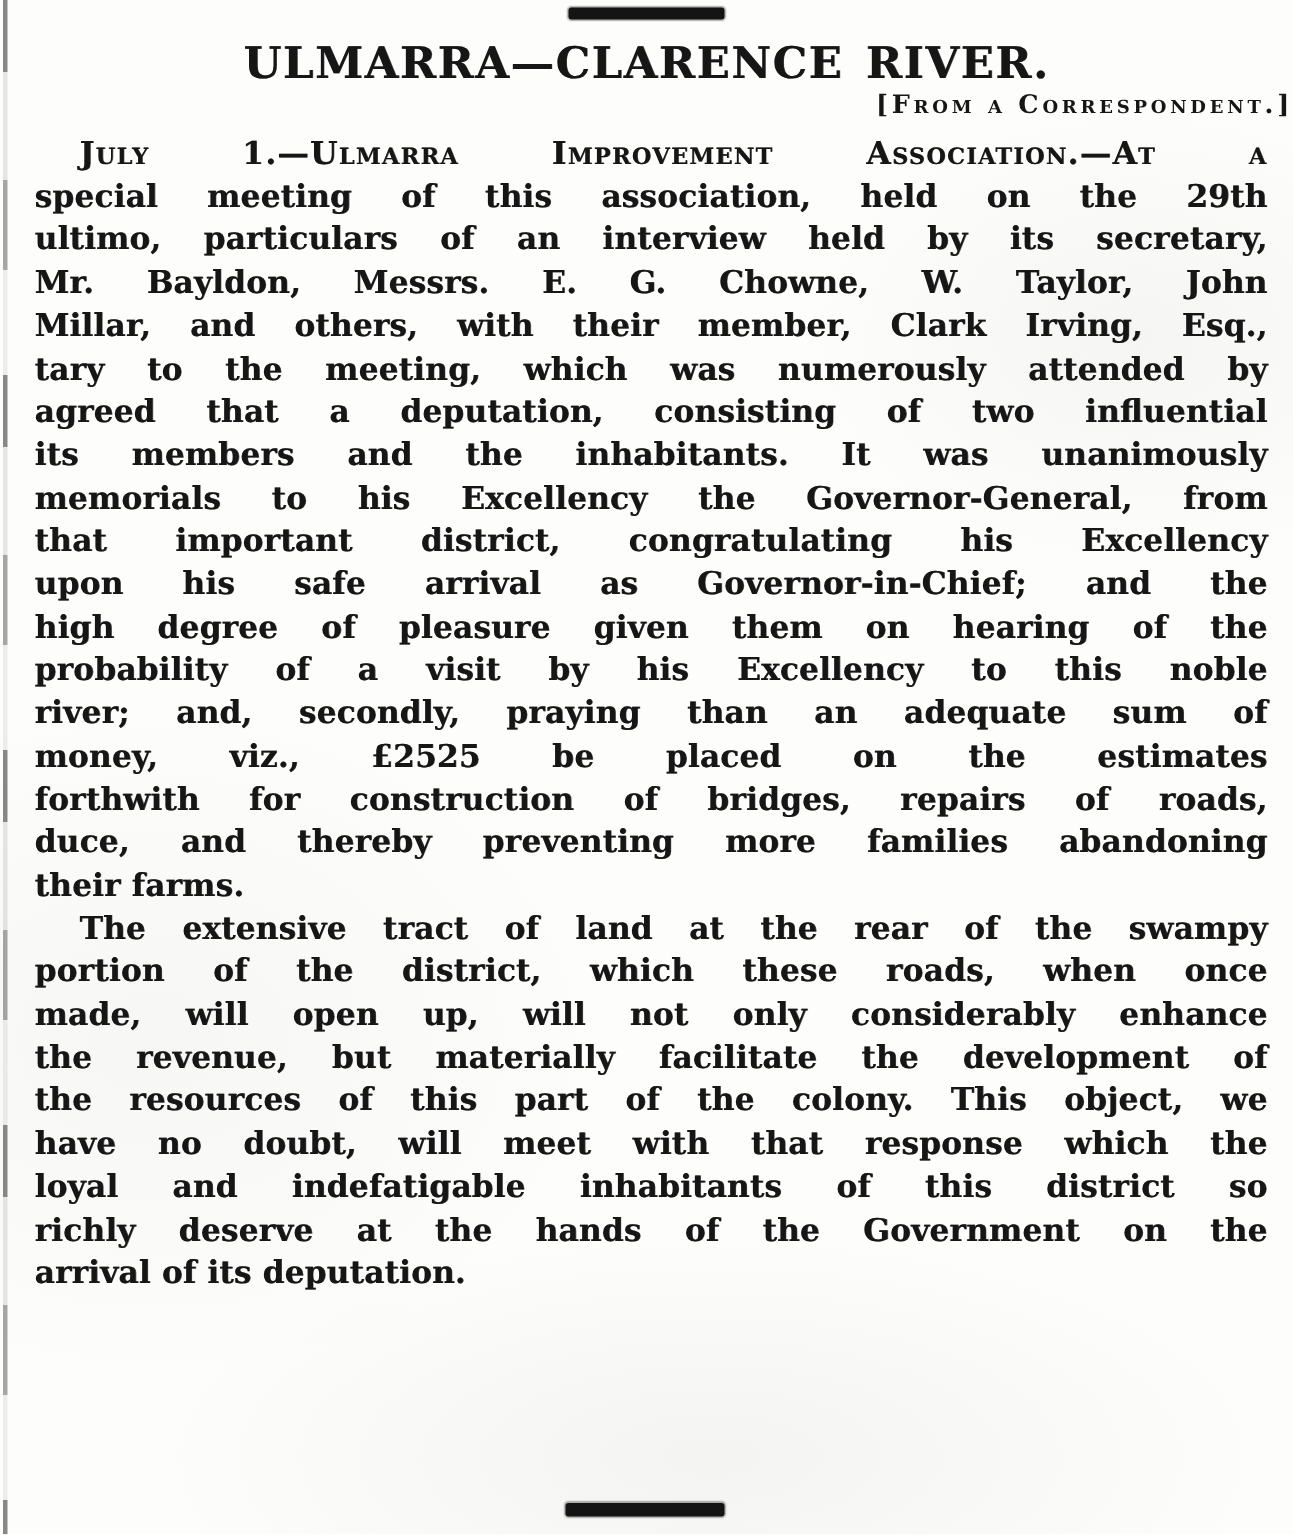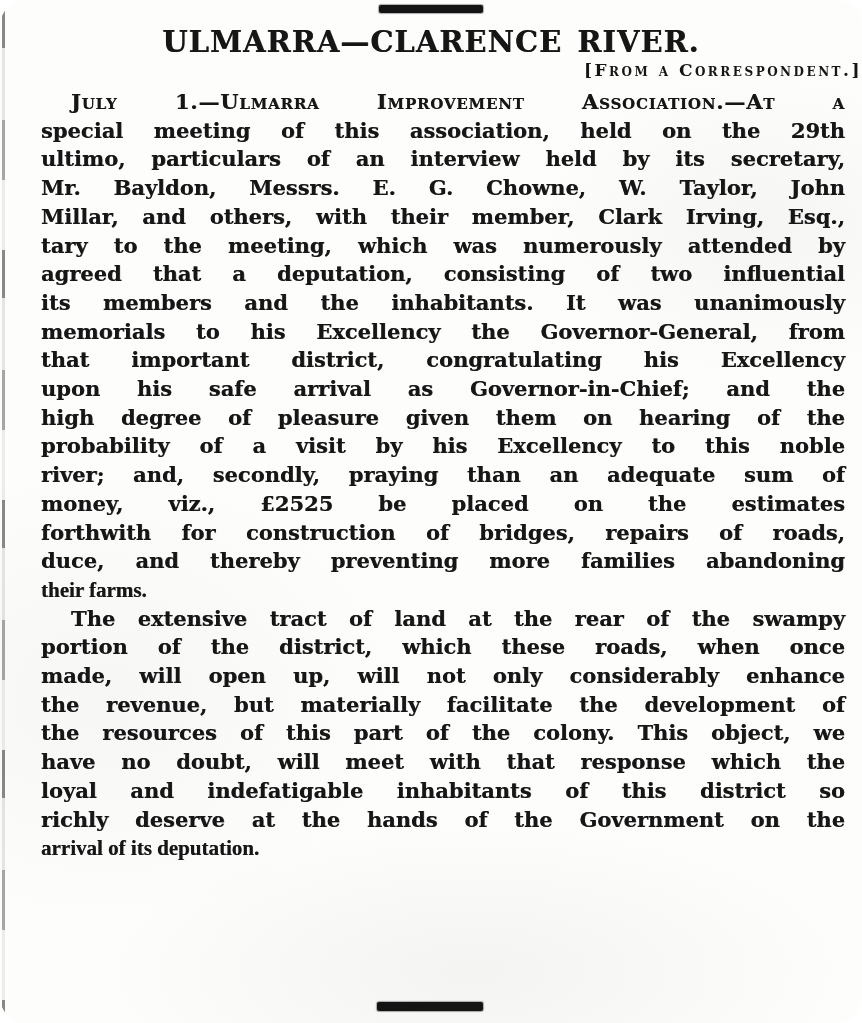--- a/index.html
+++ b/index.html
@@ -12,21 +12,20 @@
     width: 862px;
     height: 1023px;
     overflow: hidden;
     background-color: #fdfdfc;
     background-image:
       radial-gradient(ellipse 320px 220px at 88% 22%, rgba(70,70,70,0.045), transparent 70%),
       radial-gradient(ellipse 420px 320px at 12% 68%, rgba(70,70,70,0.035), transparent 72%),
       radial-gradient(ellipse 500px 200px at 55% 95%, rgba(70,70,70,0.05), transparent 75%);
     font-family: "DejaVu Serif", serif;
     color: #161616;
-    border-radius: 26px;
   }
   .column-rule {
     position: absolute;
     left: 2px;
     top: 0;
     bottom: 0;
     width: 3px;
     background: repeating-linear-gradient(
       180deg,
       rgba(40,40,40,0.55) 0px, rgba(40,40,40,0.55) 48px,
@@ -66,35 +65,34 @@
     margin-top: 1px;
     text-align: right;
     font-size: 17px;
     font-weight: 700;
     font-variant: small-caps;
     letter-spacing: 2.5px;
     line-height: 22px;
   }
   .article-body {
     margin-top: 7px;
-    padding-left: 41px;
+    padding-left: 23px;
     padding-right: 17px;
     font-size: 21px;
     font-weight: 700;
     text-shadow: 0.35px 0 0 rgba(15,15,15,0.65);
   }
   .para .line {
     line-height: 28.7px;
     text-align: justify;
     text-align-last: justify;
     white-space: normal;
   }
   .para .line:last-child {
     text-align-last: left;
-    font-family: Liberation Serif, serif;
   }
   .para .line:first-child {
     text-indent: 30px;
   }
   [data-name="paragraph-1"] .line:first-child {
     font-variant: small-caps;
     letter-spacing: 0.8px;
   }
 </style>
 </head>

